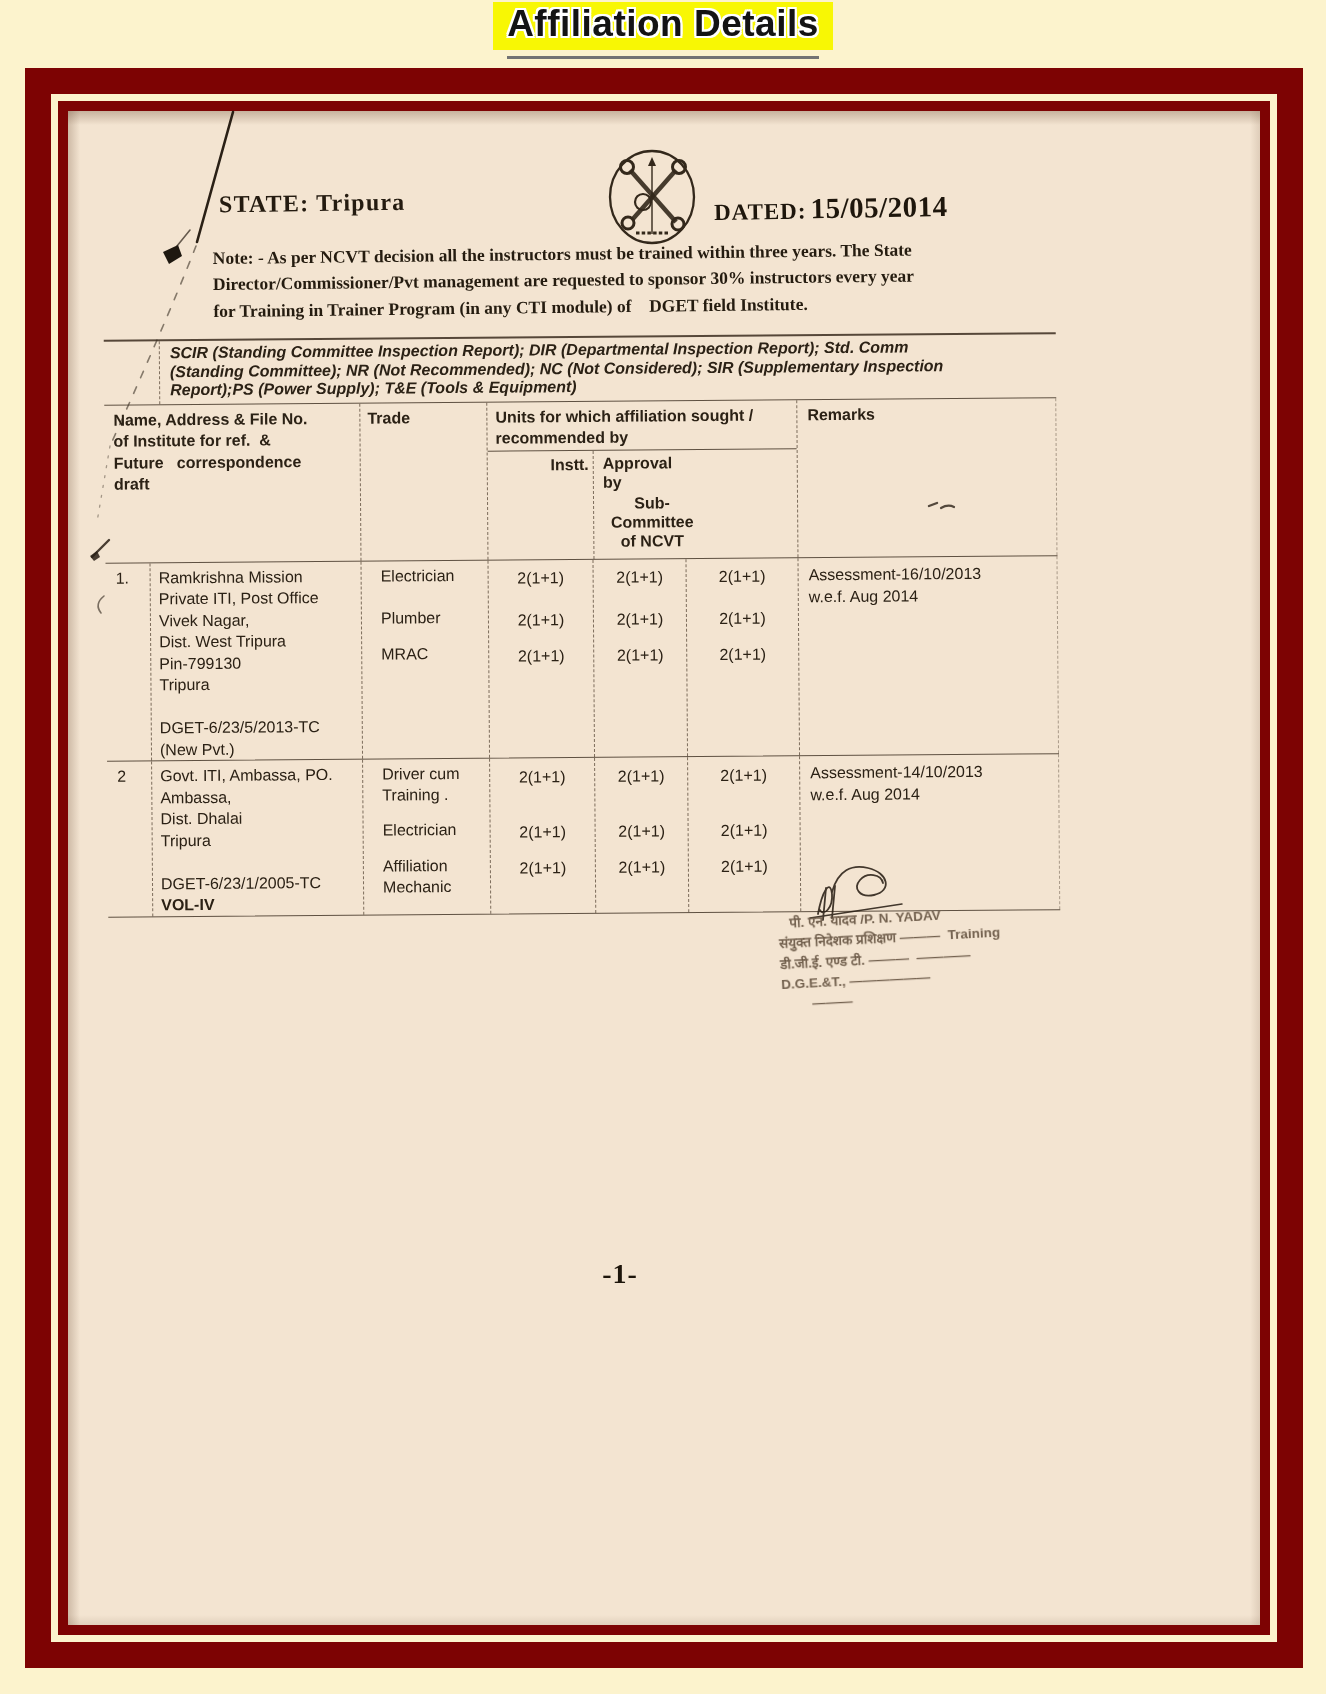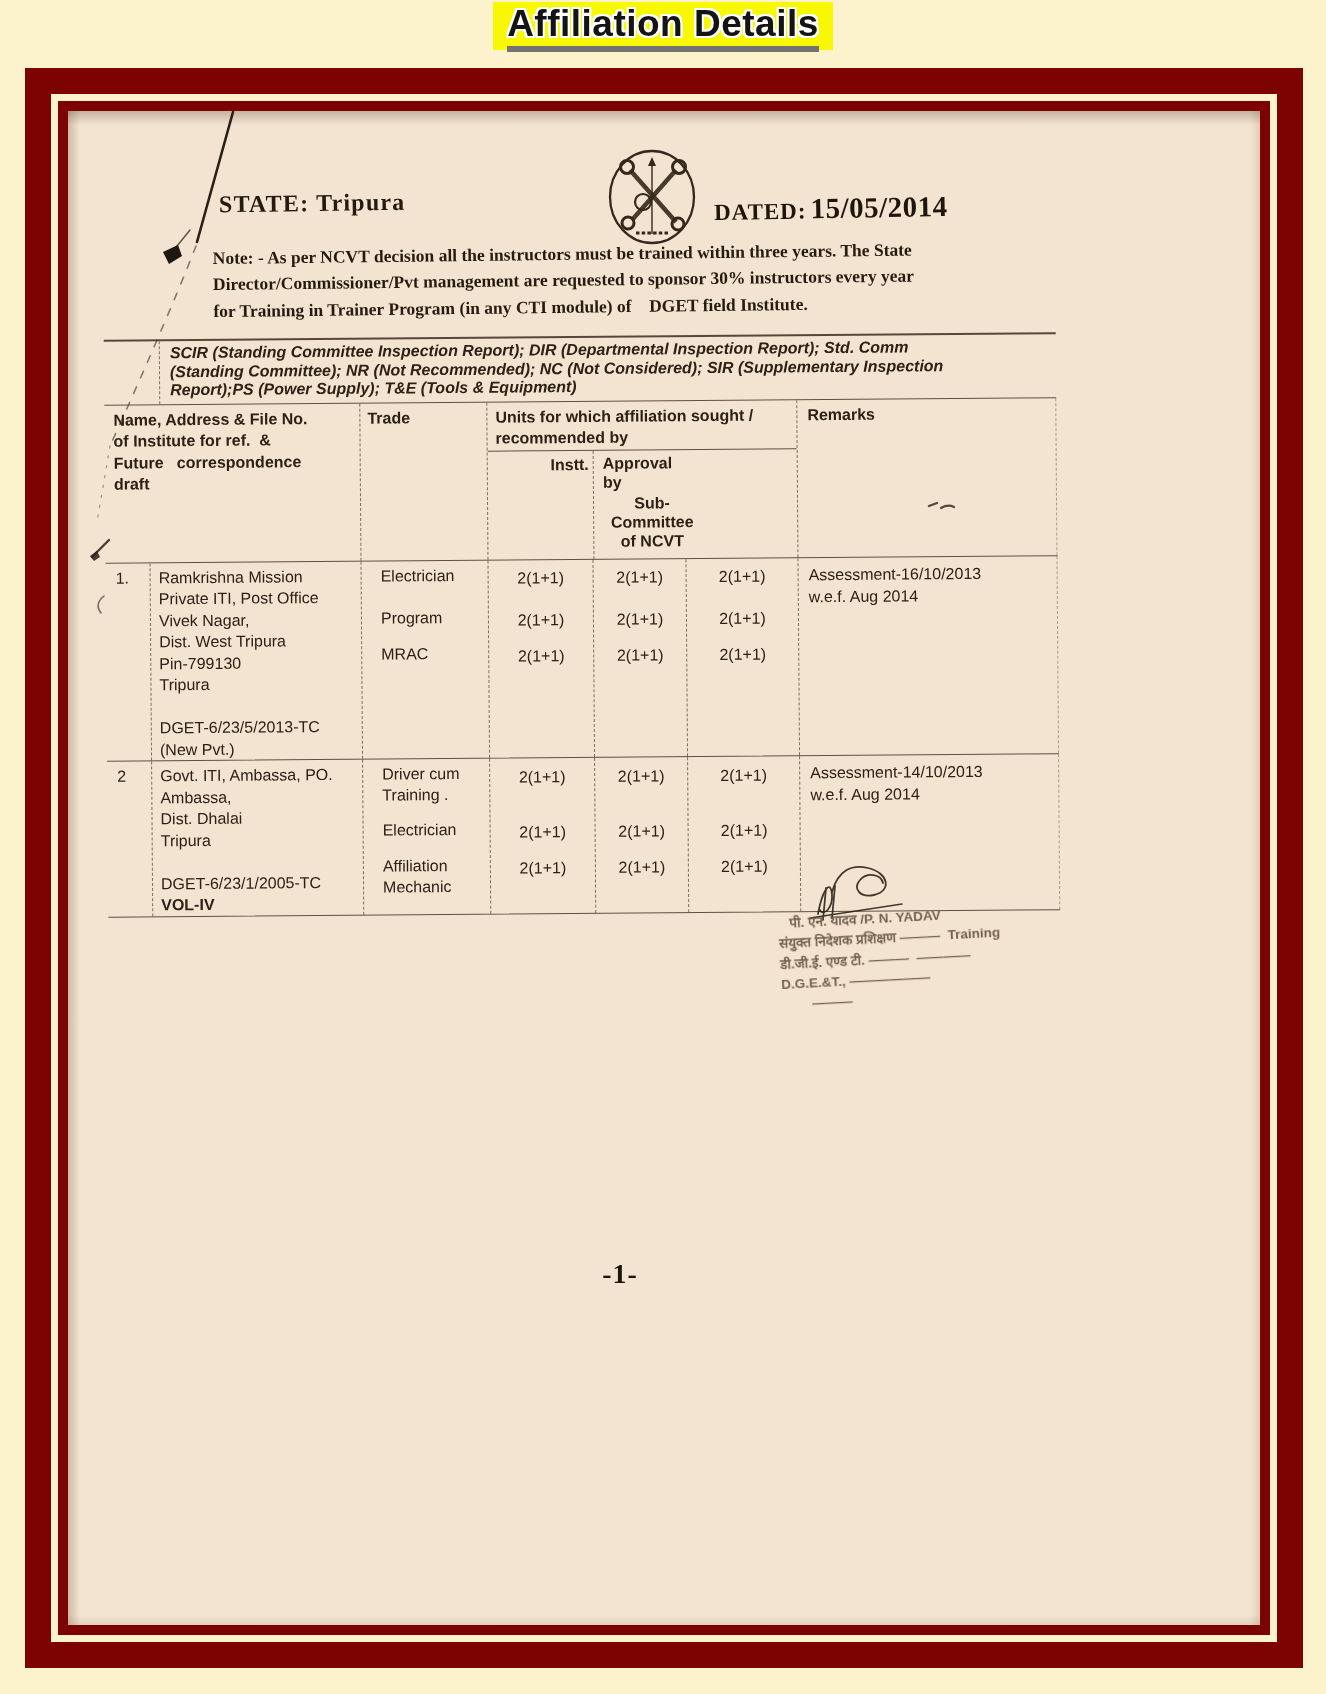--- a/index.html
+++ b/index.html
@@ -18,21 +18,21 @@
   .title {
     display:inline-block;
     background:#F8F704;
     padding:1px 14px 5px 14px;
     font-size:37px; font-weight:700; letter-spacing:.5px;
     color:#141414;
     text-shadow:
       -2px -2px 0 #fff, 2px -2px 0 #fff, -2px 2px 0 #fff, 2px 2px 0 #fff,
       -2px 0 0 #fff, 2px 0 0 #fff, 0 -2px 0 #fff, 0 2px 0 #fff;
   }
-  .title span { border-bottom:6px solid #737373; padding-bottom:2px; }
+  .title span { border-bottom:3px solid #737373; padding-bottom:12px; }
   
   .frame {
     position:absolute; left:25px; top:68px; right:23px; bottom:26px;
     background:#F3E4D1;
     border:26px solid #7D0303;
     box-shadow: inset 0 0 0 7px #FCF3CD, inset 0 0 0 17px #7D0303;
   }
   .paper-shade {
     position:absolute; left:68px; top:111px; right:66px; bottom:69px;
     pointer-events:none;
@@ -214,21 +214,21 @@
 Private ITI, Post Office
 Vivek Nagar,
 Dist. West Tripura
 Pin-799130
 Tripura
 
 DGET-6/23/5/2013-TC
 (New Pvt.)</div>
       <div class="c-trade">
         <div class="tname t0">Electrician</div>
-        <div class="tname t1">Program</div>
+        <div class="tname t1">Plumber</div>
         <div class="tname t2">MRAC</div>
       </div>
       <div class="c-unit c-u105">
         <div class="uval u0">2(1+1)</div>
         <div class="uval u1">2(1+1)</div>
         <div class="uval u2">2(1+1)</div>
       </div>
       <div class="c-unit c-u93">
         <div class="uval u0">2(1+1)</div>
         <div class="uval u1">2(1+1)</div>

